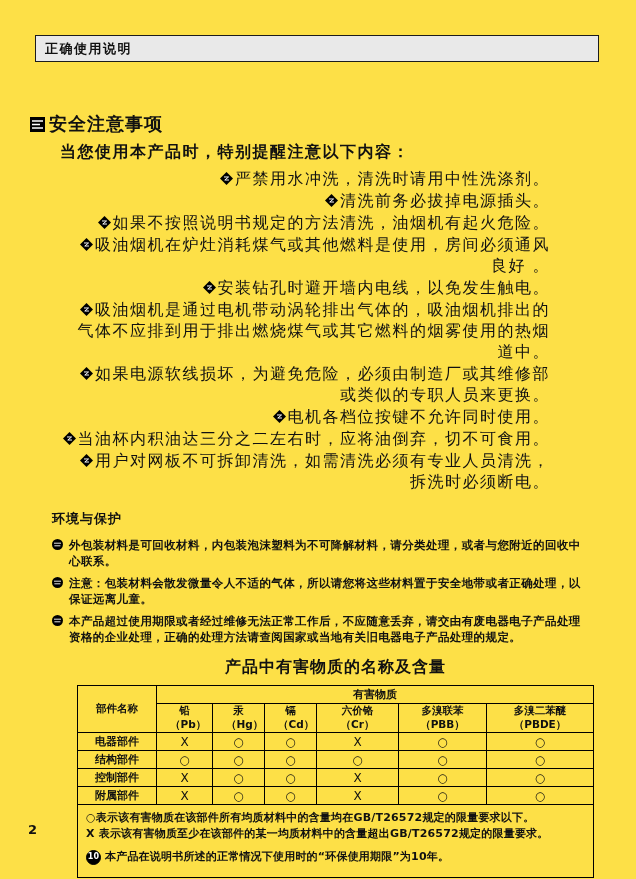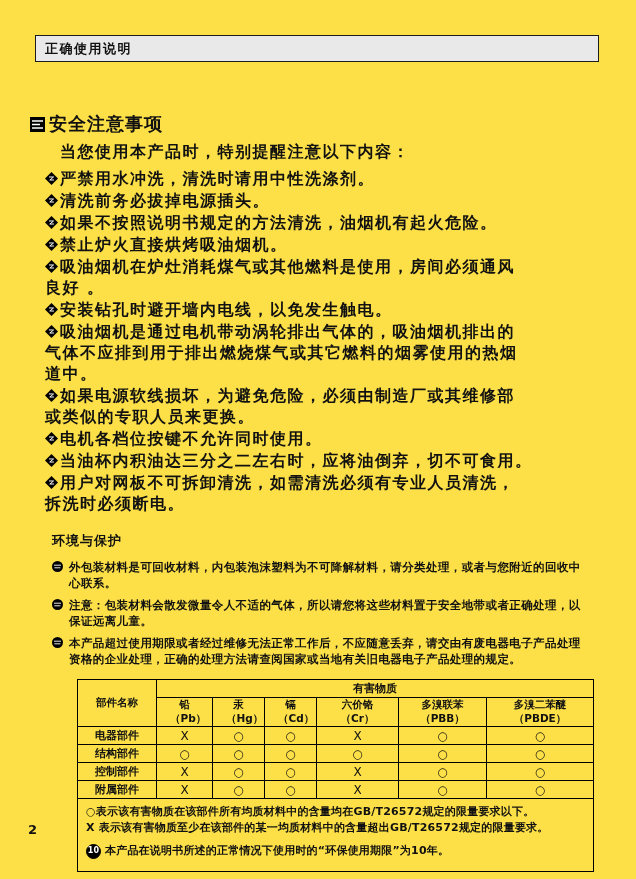--- a/index.html
+++ b/index.html
@@ -17,21 +17,21 @@
   }
   .content { position:absolute; left:30px; top:112px; width:580px; }
 
   .sec-title-row { display:flex; align-items:center; gap:4px; }
   .doc-icon { width:15px; height:15px; flex:none; }
   .sec-title { font-size:18px; font-weight:bold; letter-spacing:1px; }
 
   .intro { font-size:16px; font-weight:bold; letter-spacing:1.5px; margin:6px 0 5px 30px; }
 
   .safety-list { margin-left:15px; width:505px; }
-  .s-item { font-size:16px; font-weight:bold; letter-spacing:1.5px; line-height:21px; margin-bottom:1px; }
+  .s-item { font-size:16px; font-weight:normal; letter-spacing:1.5px; line-height:21px; margin-bottom:1px;text-align:right; }
   .s-item .d-icon { width:13px; height:13px; margin-right:2px; vertical-align:-1px; }
   .s-item span { white-space:pre-wrap; }
 
   .env { margin:18px 0 0 22px; width:545px; }
   .env-title { font-size:13px; font-weight:bold; letter-spacing:1px; margin-bottom:9px; }
   .e-item { position:relative; padding-left:17px; font-size:11.5px; font-weight:bold;
             letter-spacing:0.4px; line-height:16px; margin-bottom:6px; }
   .e-item .c-icon { position:absolute; left:0; top:2px; width:11px; height:11px; }
   .e-item span { white-space:pre-wrap; }
 
@@ -80,24 +80,20 @@
             <polygon points="6,0 12,6 6,12 0,6" fill="#000"></polygon>
             <path d="M3.7 4.6 H7.9 L4.4 7.4 H8.3" stroke="#fff" stroke-width="0.9" fill="none"></path>
           </svg><span>清洗前务必拔掉电源插头。</span></div>
       <div class="s-item"><svg class="d-icon" viewBox="0 0 12 12">
             <polygon points="6,0 12,6 6,12 0,6" fill="#000"></polygon>
             <path d="M3.7 4.6 H7.9 L4.4 7.4 H8.3" stroke="#fff" stroke-width="0.9" fill="none"></path>
           </svg><span>如果不按照说明书规定的方法清洗，油烟机有起火危险。</span></div>
       <div class="s-item"><svg class="d-icon" viewBox="0 0 12 12">
             <polygon points="6,0 12,6 6,12 0,6" fill="#000"></polygon>
             <path d="M3.7 4.6 H7.9 L4.4 7.4 H8.3" stroke="#fff" stroke-width="0.9" fill="none"></path>
-          </svg><span>禁止炉火直接烘烤吸油烟机。</span></div>
-      <div class="s-item"><svg class="d-icon" viewBox="0 0 12 12">
-            <polygon points="6,0 12,6 6,12 0,6" fill="#000"></polygon>
-            <path d="M3.7 4.6 H7.9 L4.4 7.4 H8.3" stroke="#fff" stroke-width="0.9" fill="none"></path>
           </svg><span>吸油烟机在炉灶消耗煤气或其他燃料是使用，房间必须通风
 良好 。</span></div>
       <div class="s-item"><svg class="d-icon" viewBox="0 0 12 12">
             <polygon points="6,0 12,6 6,12 0,6" fill="#000"></polygon>
             <path d="M3.7 4.6 H7.9 L4.4 7.4 H8.3" stroke="#fff" stroke-width="0.9" fill="none"></path>
           </svg><span>安装钻孔时避开墙内电线，以免发生触电。</span></div>
       <div class="s-item"><svg class="d-icon" viewBox="0 0 12 12">
             <polygon points="6,0 12,6 6,12 0,6" fill="#000"></polygon>
             <path d="M3.7 4.6 H7.9 L4.4 7.4 H8.3" stroke="#fff" stroke-width="0.9" fill="none"></path>
           </svg><span>吸油烟机是通过电机带动涡轮排出气体的，吸油烟机排出的
@@ -136,20 +132,21 @@
           </svg><span>注意：包装材料会散发微量令人不适的气体，所以请您将这些材料置于安全地带或者正确处理，以
 保证远离儿童。</span></div>
       <div class="e-item"><svg class="c-icon" viewBox="0 0 11 11">
             <circle cx="5.5" cy="5.5" r="5.5" fill="#000"></circle>
             <path d="M2 4.2 H9 M2.4 6.8 H8.4" stroke="#fff" stroke-width="0.9" fill="none"></path>
           </svg><span>本产品超过使用期限或者经过维修无法正常工作后，不应随意丢弃，请交由有废电器电子产品处理
 资格的企业处理，正确的处理方法请查阅国家或当地有关旧电器电子产品处理的规定。</span></div>
     </div>
 
     <div class="tbl-sec">
+      <div class="tbl-title">产品中有害物质的名称及含量</div>
       <table>
         <colgroup>
           <col style="width:79px">
             <col style="width:56px">
             <col style="width:52px">
             <col style="width:52px">
           <col style="width:82px">
             <col style="width:88px">
             <col>
         </colgroup>

